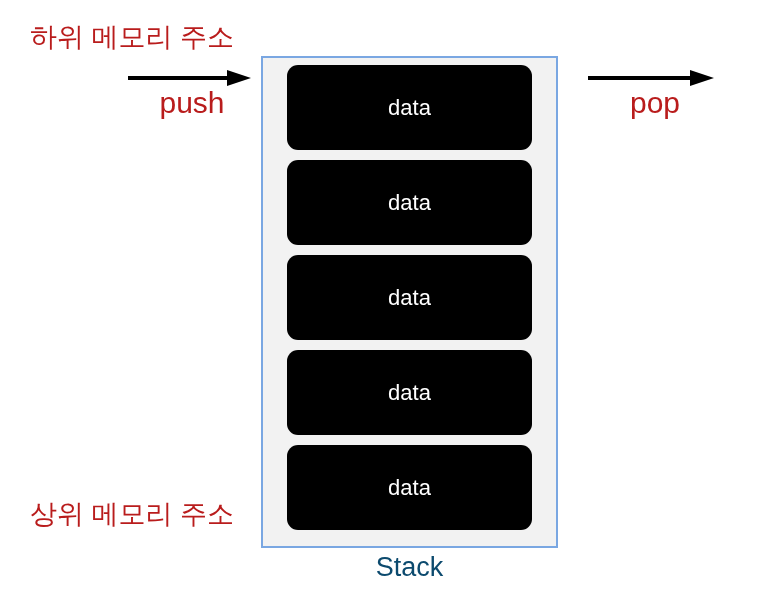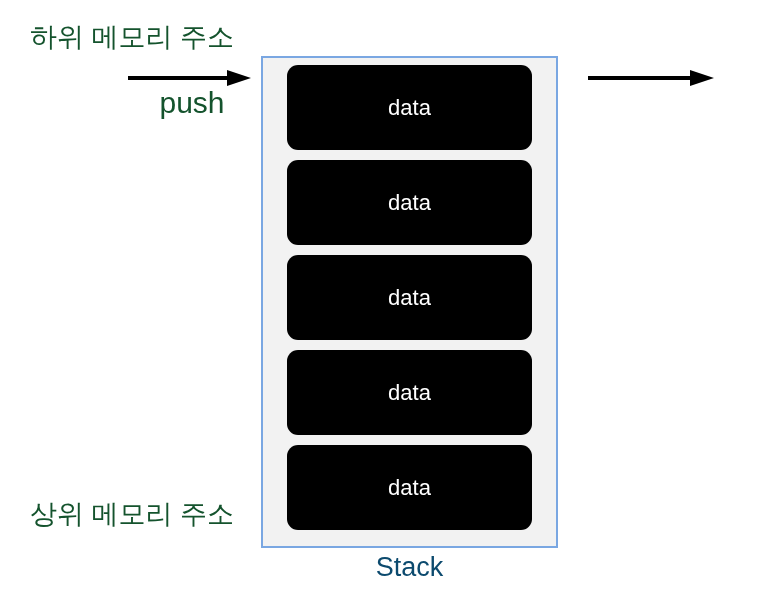--- a/index.html
+++ b/index.html
@@ -10,21 +10,21 @@
   }
   .page {
     position: relative;
     width: 776px;
     height: 595px;
     background: #ffffff;
     overflow: hidden;
   }
   .label {
     position: absolute;
-    color: #14532d;
+    color: #b91c1c;
     white-space: nowrap;
   }
   .korean-label {
     font-size: 27px;
     line-height: 31px;
   }
   .top-left-label   { left: 30px;  top: 22px; }
   .bottom-left-label{ left: 30px;  top: 499px; }
   .op-label {
     font-size: 30px;
@@ -98,18 +98,19 @@
     <div class="stack-item" style="background-color: rgb(0, 0, 0); color: rgb(255, 255, 255);">data</div>
     <div class="stack-item" style="background-color: rgb(0, 0, 0); color: rgb(255, 255, 255);">data</div>
     <div class="stack-item" style="background-color: rgb(0, 0, 0); color: rgb(255, 255, 255);">data</div>
   </div>
 
   <svg class="arrow-svg pop-arrow" width="127" height="16" viewBox="0 0 127 16">
     <line x1="0" y1="8" x2="105" y2="8" stroke="#000000" stroke-width="4"></line>
     <polygon points="102,0 126,8 102,16" fill="#000000"></polygon>
   </svg>
 
+  <div class="label op-label pop-label">pop</div>
 
   <div class="label korean-label bottom-left-label">상위 메모리 주소</div>
 
   <div class="stack-title">Stack</div>
 
 </div>
 
 </body></html>

